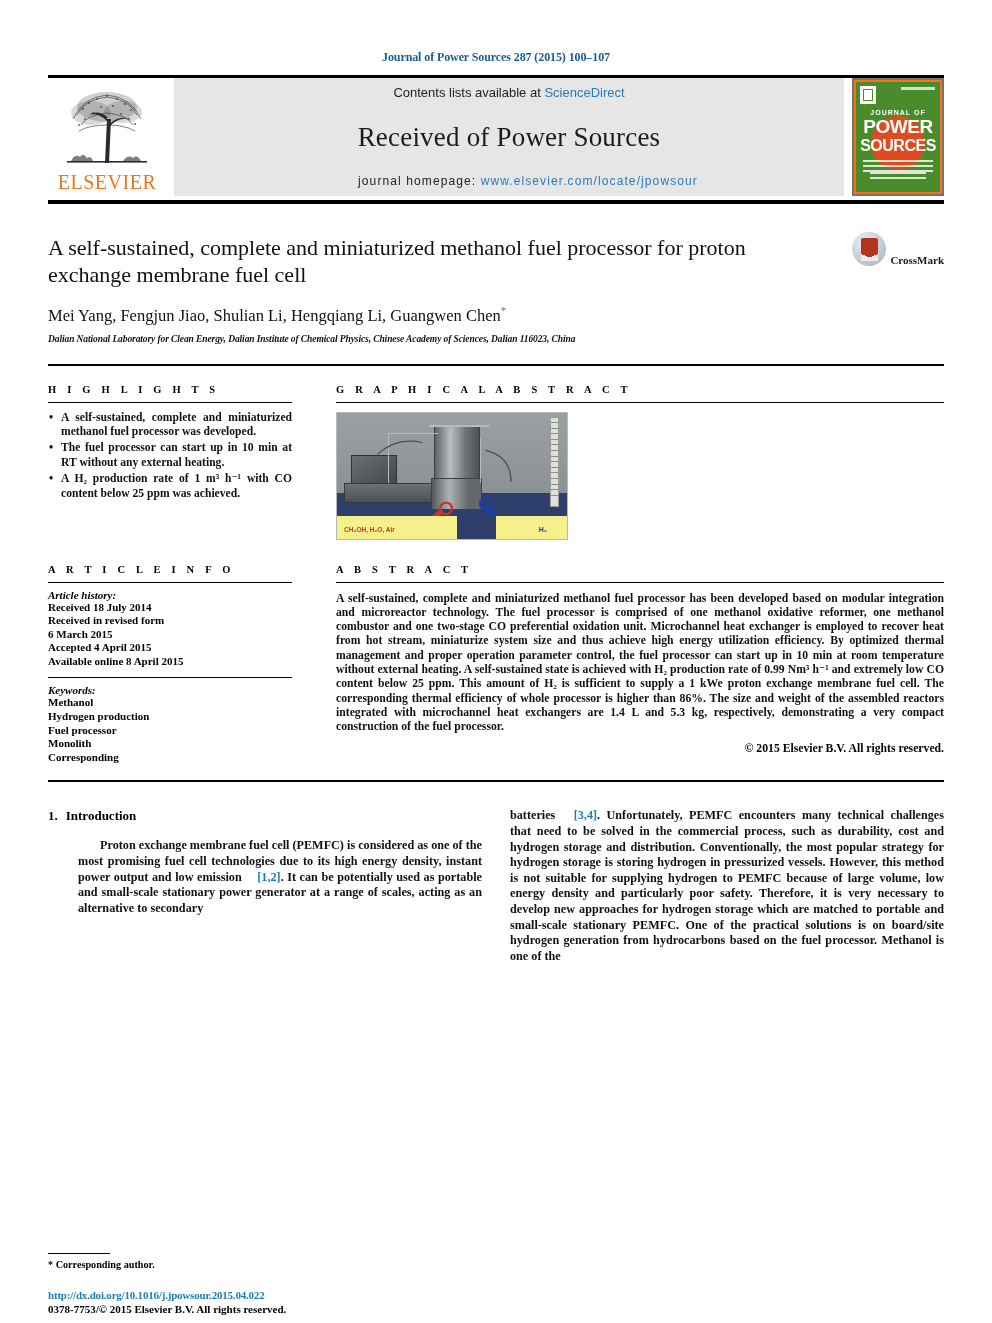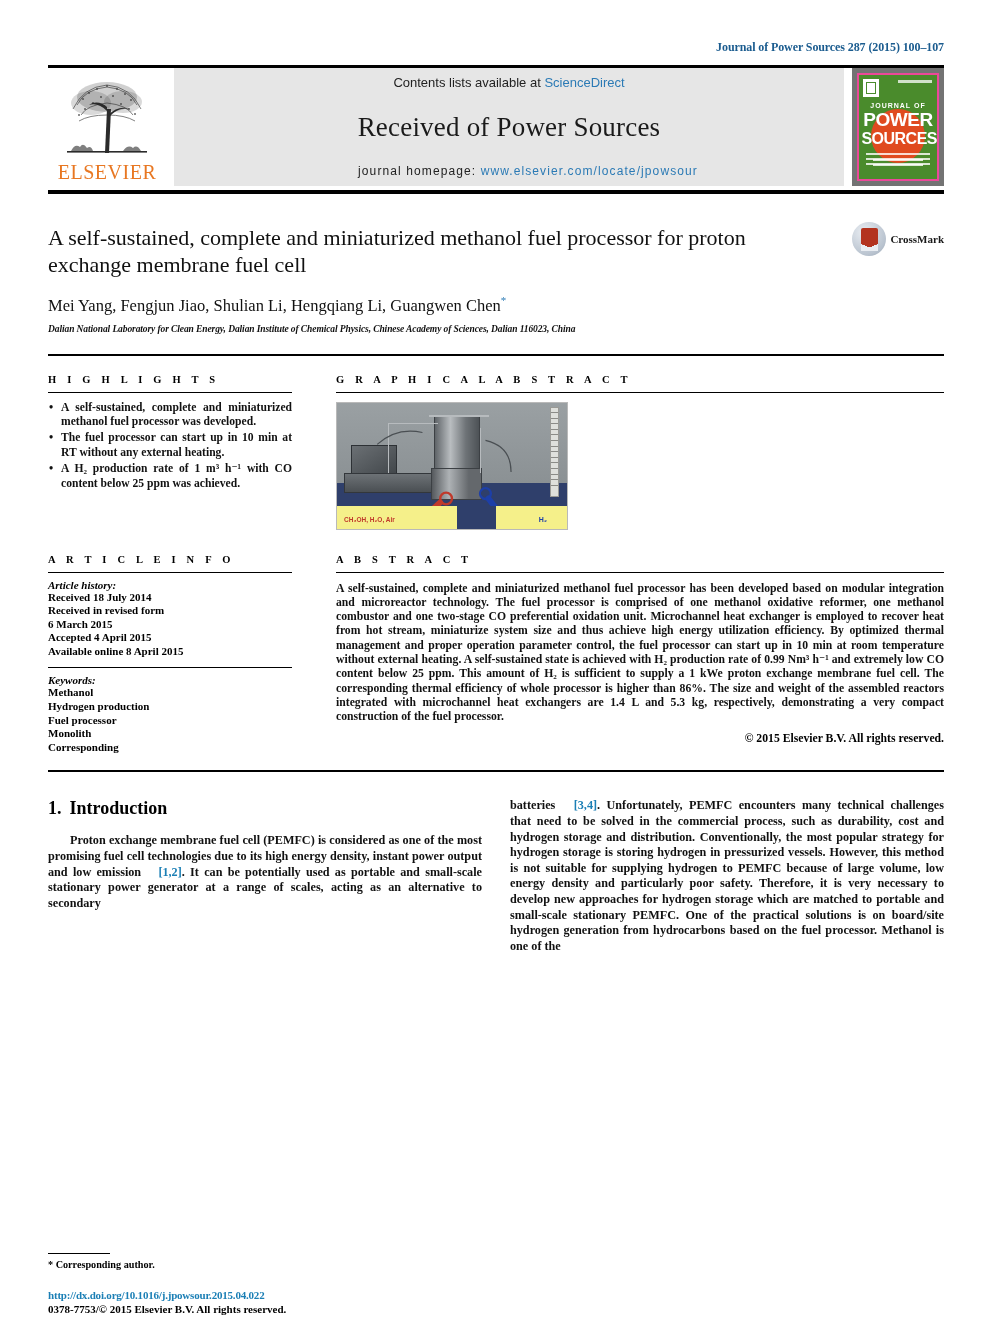--- a/index.html
+++ b/index.html
@@ -9,26 +9,26 @@
     background: #ffffff;
     font-family: "Liberation Serif", "DejaVu Serif", serif;
     color: #000;
     position: relative;
     overflow: hidden;
   }
   .page { position: relative; width:992px; height:1323px; padding: 0 48px; }
 
   
   .runhead {
-    text-align:right;
+    text-align:center;
     color:#1b5c8f;
     font-size:12px;
     font-weight:bold;
     letter-spacing:-0.1px;
-    padding-top:40px;
+    padding-top:50px;
   }
 
   
   .rule-thick { border-top:3px solid #000; margin-top:10px; }
   .masthead { display:flex; align-items:stretch; height:118px; margin-top:0; }
   .elsevier-logo {
     width:118px; flex:0 0 118px; display:flex; flex-direction:column;
     align-items:center; justify-content:flex-end; padding-bottom:4px;
   }
   .tree-svg { display:block; }
@@ -41,50 +41,50 @@
     flex:1 1 auto; background:#e6e6e6; margin:0 8px;
     display:flex; flex-direction:column; align-items:center; justify-content:space-between;
     padding:7px 0 8px 0;
   }
   .contents-line { font-family:"Liberation Sans", sans-serif; font-size:13px; color:#222; }
   .contents-line .sd { color:#2b7ab5; }
   .journal-name { font-family:"Liberation Serif", serif; font-size:27px; color:#1a1a1a; letter-spacing:0.2px; }
   .homepage-line { font-family:"Liberation Sans", sans-serif; font-size:12px; color:#222; letter-spacing:1.1px;margin-left:38px; }
   .homepage-line .url { color:#2b7ab5; }
   .cover-thumb {
-    width:92px; flex:0 0 92px; background:#ec4899;
-    border:5px solid #737373; position:relative; overflow:hidden;
+    width:92px; flex:0 0 92px; background:#f97316;
+    border:2px solid #737373; position:relative; overflow:hidden;
   }
   .cover-inner { position:absolute; inset:2px; background:#4a8b2c; }
   .cover-topbar { position:absolute; top:4px; left:4px; width:16px; height:18px; background:#fff; }
   .cover-topbar:after{content:"";position:absolute;inset:3px;border:1px solid #4a8b2c;}
   .cover-tinytext { position:absolute; top:5px; right:5px; width:34px; height:3px; background:rgba(255,255,255,.75); }
   .cover-jo { position:absolute; top:27px; left:0; right:0; text-align:center;
     font-family:"Liberation Sans", sans-serif; font-weight:bold; font-size:7px; color:#fff; letter-spacing:1px;}
   .cover-circle { position:absolute; top:34px; left:50%; transform:translateX(-50%);
     width:54px; height:54px; border-radius:50%; background:#e04a1f; }
   .cover-power { position:absolute; top:37px; left:0; right:0; text-align:center;
     font-family:"Liberation Sans", sans-serif; font-weight:bold; font-size:19px;
     color:#fff; letter-spacing:-0.5px; line-height:16px; }
-  .cover-sources { position:absolute; top:56px; left:0; right:0; text-align:right;
+  .cover-sources { position:absolute; top:56px; left:0; right:0; text-align:center;
     font-family:"Liberation Sans", sans-serif; font-weight:bold; font-size:16px;
     color:#fff; letter-spacing:-0.5px; line-height:15px; }
   .cover-blurb { position:absolute; top:78px; left:7px; right:7px; }
   .cover-blurb i { display:block; height:2px; background:rgba(255,255,255,.8); margin-bottom:3px; }
   .cover-foot { position:absolute; bottom:10px; left:14px; right:14px; }
   .cover-foot i { display:block; height:2px; background:rgba(255,255,255,.8); margin-bottom:3px; }
   .rule-thick-bottom { border-top:4px solid #000; margin-top:4px; }
 
   
   .title-block { margin-top:30px; position:relative; padding-right:120px; }
   .art-title { font-size:22px; line-height:27px; color:#111; font-weight:400; }
   .authors { margin-top:16px; font-size:16.5px; color:#111; }
   .authors .star { color:#2b7ab5; font-size:11px; vertical-align:super; }
   .affil { margin-top:8px; font-size:9.5px; font-style:italic; font-weight:bold; color:#111; letter-spacing:-0.1px;}
-  .crossmark { position:absolute; right:0; top:-2px; display:flex; align-items:center; gap:4px; }
+  .crossmark { position:absolute; right:0; top:-2px; display:flex; align-items:flex-end; gap:4px; }
   .cm-badge { width:34px; height:34px; border-radius:50%;
     background:radial-gradient(circle at 35% 30%, #e9edf2, #b9c3cf 70%, #93a0ae 100%);
     display:flex; align-items:center; justify-content:center; }
   .cm-inner { width:17px; height:23px; background:#b3331f; border-radius:2px 2px 0 0; position:relative;}
   .cm-inner:after{content:"";position:absolute;bottom:0;left:0;right:0;height:7px;
     background:linear-gradient(to bottom right, transparent 49%, #e9edf2 50%),
                linear-gradient(to bottom left, transparent 49%, #e9edf2 50%);}
   .cm-text { font-family:"Liberation Serif", serif; font-weight:bold; font-size:11px; color:#1a1a1a; }
 
   
@@ -137,24 +137,24 @@
     font-weight:bold; text-align:justify; color:#111;
   }
   .copyline { margin-top:8px; text-align:right; font-size:11.7px; font-weight:bold; }
 
   .rule-after-abs { border-top:2px solid #000; margin-top:16px; }
 
   
   .body-cols { display:flex; margin-top:26px; }
   .bcol { width:434px; flex:0 0 434px; }
   .bcol.right { margin-left:28px; }
-  .h2 { font-size:18px; font-weight:bold; margin:0 0 14px 0; }
+  .h2 { font-size:13px; font-weight:bold; margin:0 0 14px 0; }
   .h2 .num { margin-right:8px; }
   .bp { font-size:12.2px; line-height:15.6px; text-align:justify; font-weight:bold; margin:0; color:#111; }
-  .bp.indent { text-indent:22px; }
+  .bp.indent { text-indent:22px;margin-left:30px; }
   a.ref, .ref { color:#1b7fb5; text-decoration:none;padding-left:12px; }
 
   
   .footnote { position:absolute; left:48px; bottom:52px; width:434px; }
   .fn-rule { border-top:1px solid #000; width:62px; margin-bottom:4px; }
   .fn-line { font-size:10.2px; line-height:13px; font-weight:bold; }
   .fn-line .ital { font-style:italic; }
   .fn-email { color:#1b7fb5; }
   .doiblock { position:absolute; left:48px; bottom:8px; width:500px; }
   .doi { color:#1b7fb5; font-size:11px; font-weight:bold; display:block; letter-spacing:-0.2px;}

